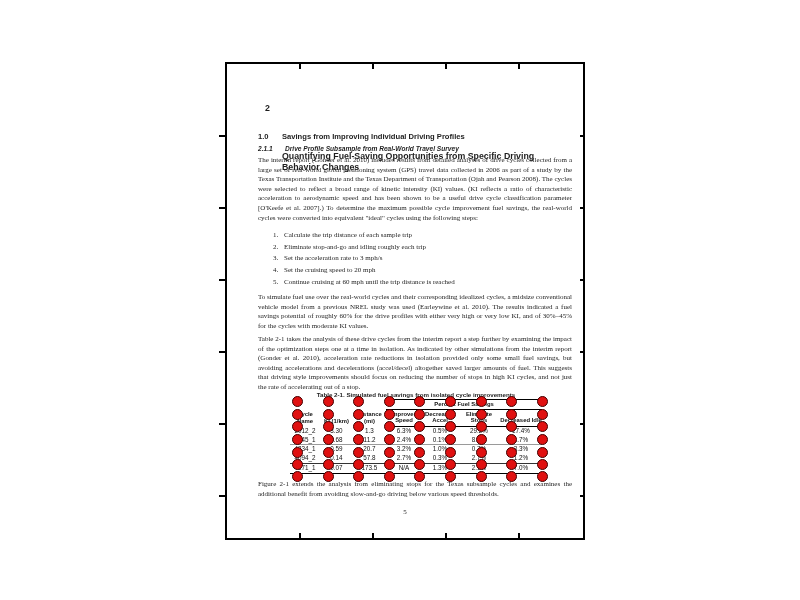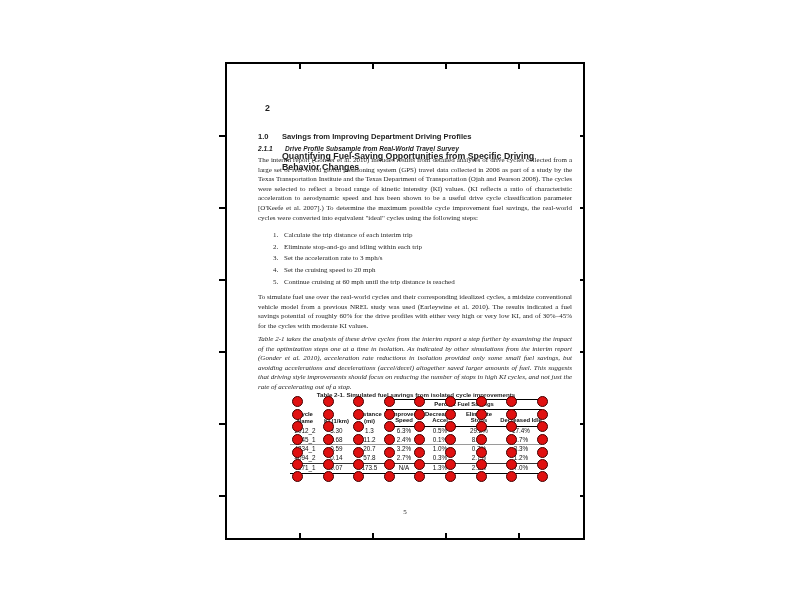--- a/index.html
+++ b/index.html
@@ -26,21 +26,21 @@
         font-size:7.6px; line-height:9px; }
   .h2 .num { width:24px; }
   .h3 { position:absolute; left:31px; top:81px; display:flex;
         font-family:"Liberation Sans", sans-serif; font-weight:bold; font-style:italic;
         font-size:6.6px; line-height:8px; }
   .h3 .num { width:27px; font-style:italic; }
   .para { position:absolute; left:31px; width:314px; font-size:7px;
           line-height:9.6px; text-align:justify; }
   #para1 { top:92px; }
   #para2 { top:229px; }
-  #para3 { top:271px;font-style:italic; }
+  #para3 { top:271px; }
   #figtext { top:416px; }
   #steps { position:absolute; left:46px; top:167px; width:290px;
            font-size:7px; line-height:9.6px; }
   .step { display:flex; margin-bottom:2.1px; }
   .step .n { width:11px; }
   #pagenum { position:absolute; left:0; top:444px; width:100%; text-align:center;
              font-size:7px; color:#1e1e1e; }
 
   
   #tcaption { position:absolute; left:60px; top:327px; width:258px; text-align:center;
@@ -69,38 +69,38 @@
 <div id="canvas">
   <div id="page">
 
     <div class="h1 doc">
       <span class="num">2</span>
       <span class="ttl">Quantifying Fuel-Saving Opportunities from Specific Driving Behavior Changes</span>
     </div>
 
     <div class="h2 doc">
       <span class="num">1.0</span>
-      <span class="ttl">Savings from Improving Department Driving Profiles</span>
+      <span class="ttl">Savings from Improving Individual Driving Profiles</span>
     </div>
 
     <div class="h3 doc">
       <span class="num">2.1.1</span>
       <span class="ttl">Drive Profile Subsample from Real-World Travel Survey</span>
     </div>
 
     <div id="para1" class="para doc">The interim report (Gonder et al. 2010) includes results from detailed analyses of drive cycles collected from a large set of real-world global positioning system (GPS) travel data collected in 2006 as part of a study by the Texas Transportation Institute and the Texas Department of Transportation (Ojah and Pearson 2008). The cycles were selected to reflect a broad range of kinetic intensity (KI) values. (KI reflects a ratio of characteristic acceleration to aerodynamic speed and has been shown to be a useful drive cycle classification parameter [O'Keefe et al. 2007].) To determine the maximum possible cycle improvement fuel savings, the real-world cycles were converted into equivalent "ideal" cycles using the following steps:</div>
 
     <div id="steps" class="doc">
         <div class="step">
           <span class="n">1.</span>
-          <span>Calculate the trip distance of each interim trip</span>
+          <span>Calculate the trip distance of each sample trip</span>
         </div>
         <div class="step">
           <span class="n">2.</span>
-          <span>Eliminate stop-and-go and idling within each trip</span>
+          <span>Eliminate stop-and-go and idling roughly each trip</span>
         </div>
         <div class="step">
           <span class="n">3.</span>
           <span>Set the acceleration rate to 3 mph/s</span>
         </div>
         <div class="step">
           <span class="n">4.</span>
           <span>Set the cruising speed to 20 mph</span>
         </div>
         <div class="step">
@@ -181,20 +181,21 @@
             <td>0.07</td>
             <td>173.5</td>
             <td>N/A</td>
             <td>1.3%</td>
             <td>2.1%</td>
             <td>7.0%</td>
           </tr>
         </tbody>
     </table>
 
+    <div id="figtext" class="para doc">Figure 2-1 extends the analysis from eliminating stops for the Texas subsample cycles and examines the additional benefit from avoiding slow-and-go driving below various speed thresholds.</div>
 
     <div id="pagenum">5</div>
 
     <div id="dots">
         <div class="dot" style="left: 64.5px; top: 331.5px; background: rgb(224, 17, 17); border-color: rgb(66, 0, 0);"></div>
         <div class="dot" style="left: 95.5px; top: 331.5px; background: rgb(224, 17, 17); border-color: rgb(66, 0, 0);"></div>
         <div class="dot" style="left: 125.5px; top: 331.5px; background: rgb(224, 17, 17); border-color: rgb(66, 0, 0);"></div>
         <div class="dot" style="left: 156.5px; top: 331.5px; background: rgb(224, 17, 17); border-color: rgb(66, 0, 0);"></div>
         <div class="dot" style="left: 186.5px; top: 331.5px; background: rgb(224, 17, 17); border-color: rgb(66, 0, 0);"></div>
         <div class="dot" style="left: 217.5px; top: 331.5px; background: rgb(224, 17, 17); border-color: rgb(66, 0, 0);"></div>

